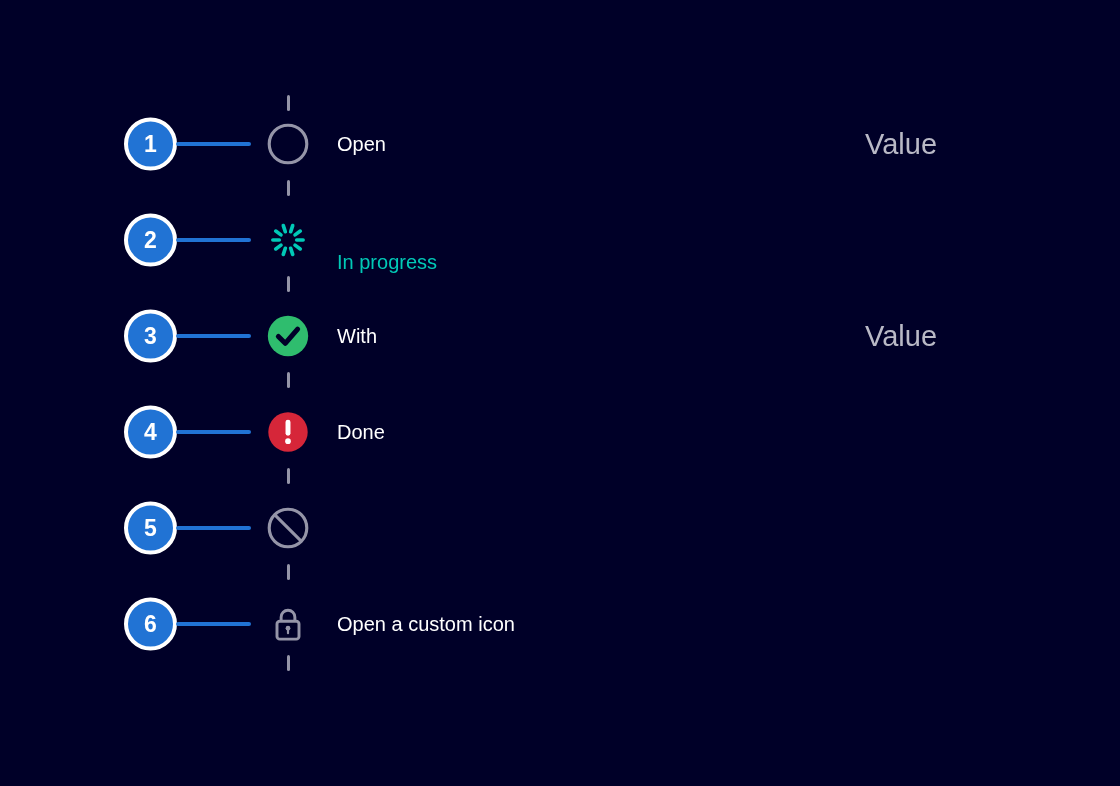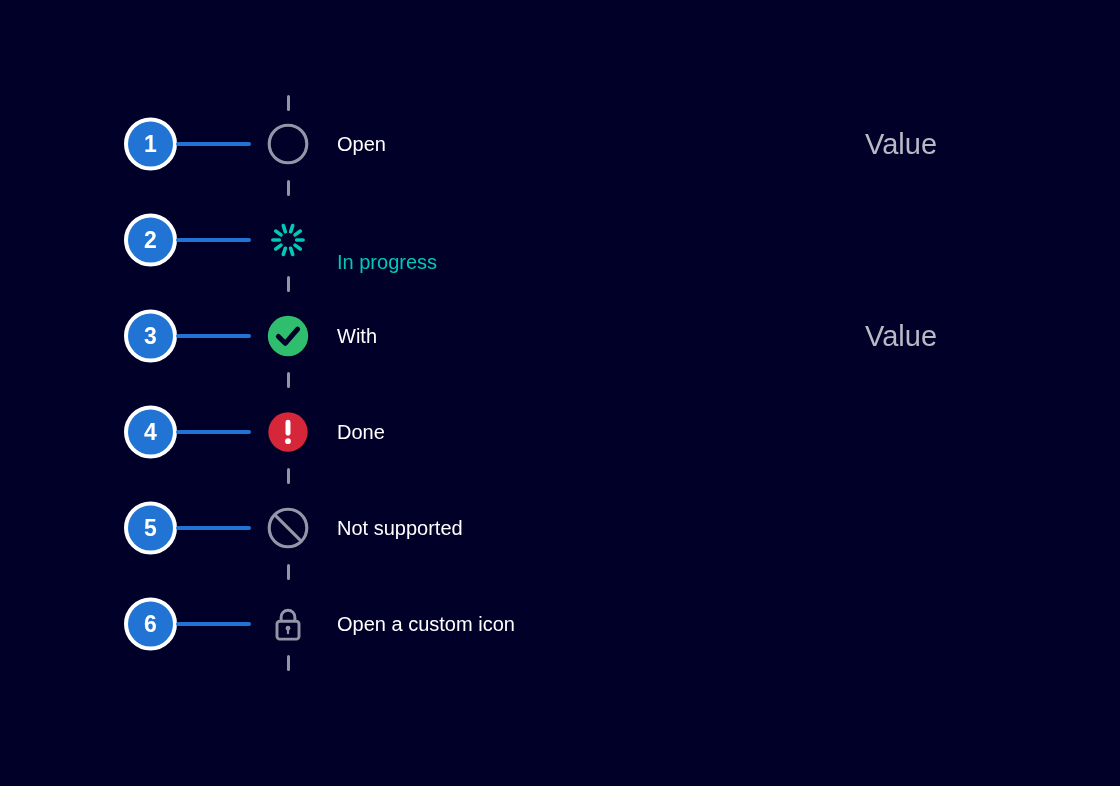--- a/index.html
+++ b/index.html
@@ -160,23 +160,20 @@
       <div class="annotation-badge">
         <span>5</span>
       </div>
       <div class="connector"></div>
       <div class="icon-slot">
         <svg viewBox="0 0 48 48" fill="none" stroke="#9595a8" stroke-width="3.4">
           <circle cx="24" cy="24" r="20.5"></circle>
           <line x1="10.2" y1="10.2" x2="37.8" y2="37.8"></line>
         </svg>
       </div>
-      <div class="label-block">
-        <div class="row-label">Not supported</div>
-      </div>
       <div class="value-text"></div>
     </div>
 
     <div class="timeline-row status-custom">
       <div class="annotation-badge">
         <span>6</span>
       </div>
       <div class="connector"></div>
       <div class="icon-slot">
         <svg viewBox="0 0 48 48" fill="none">

